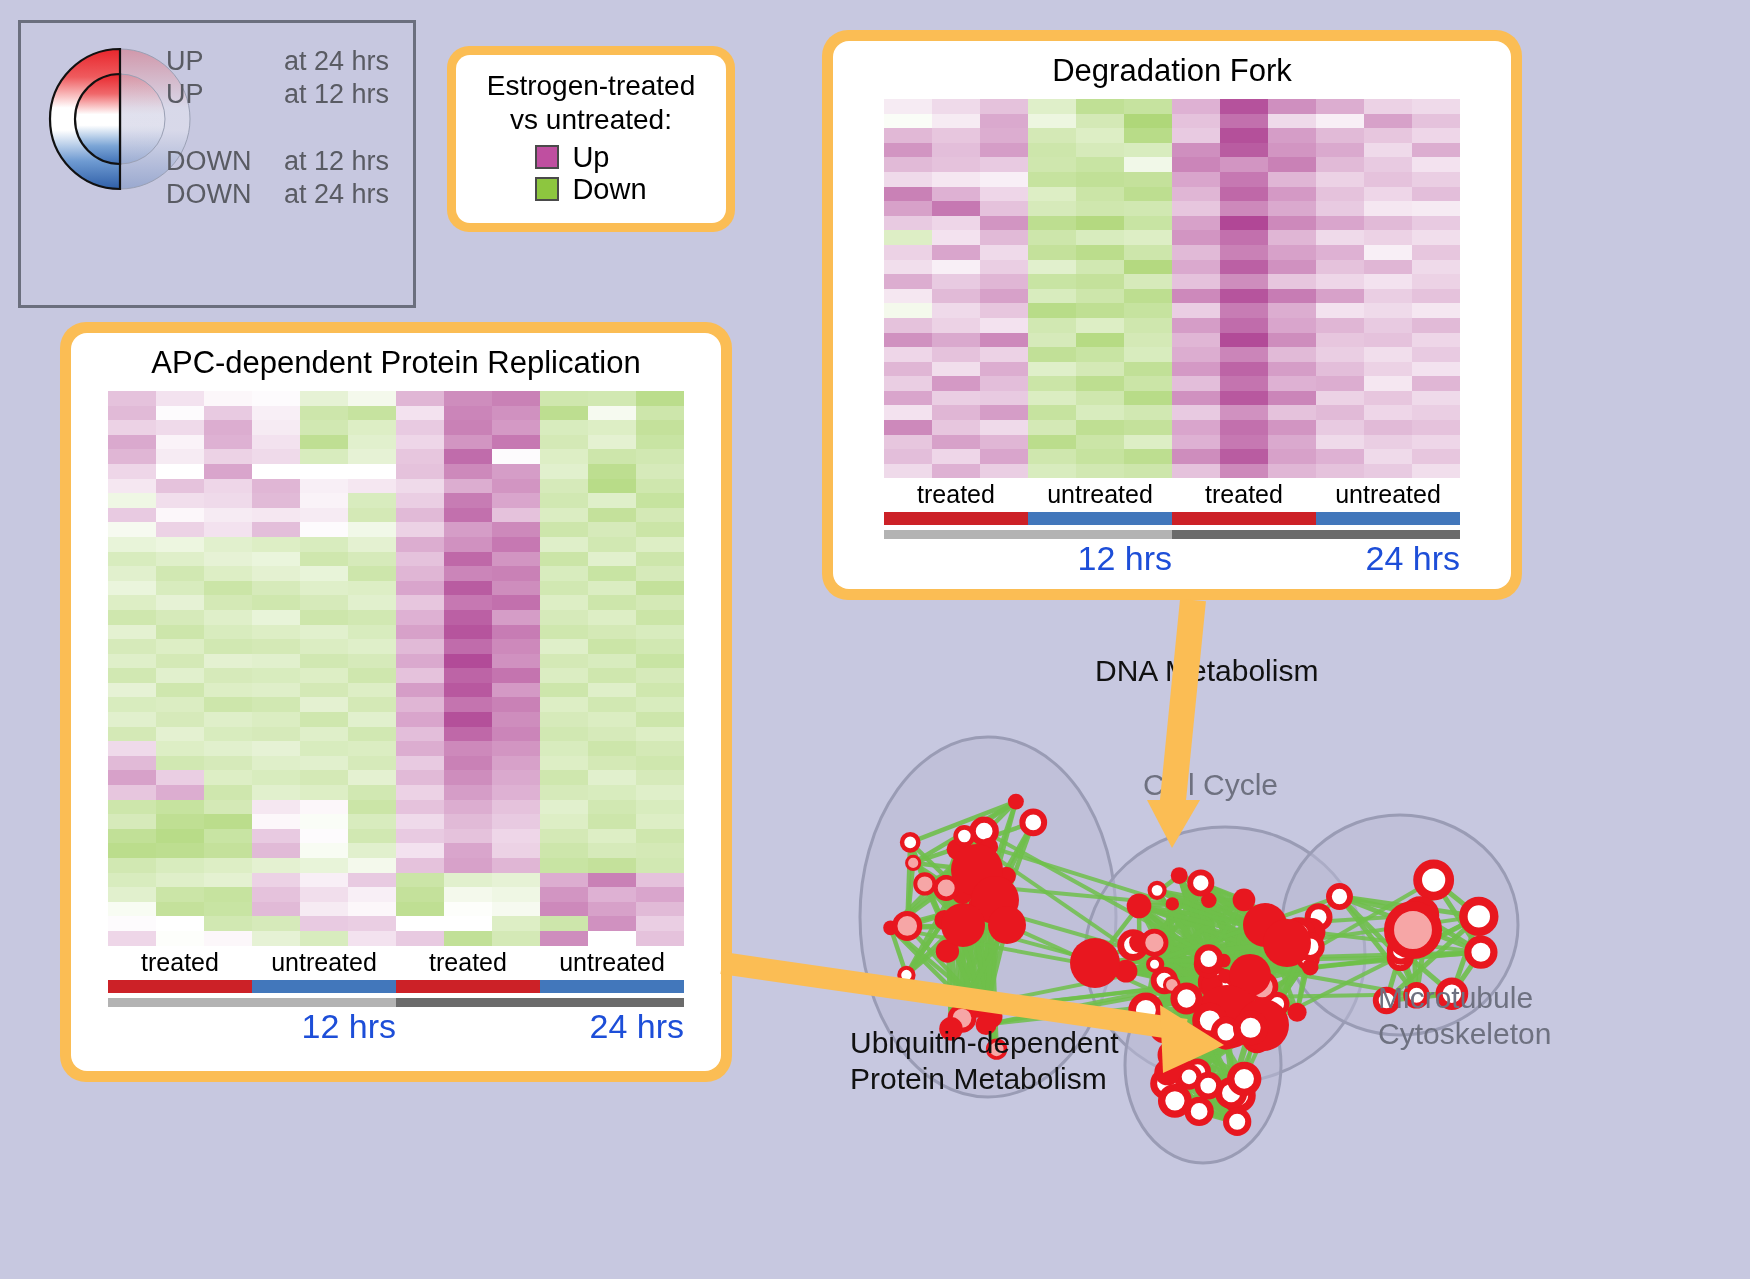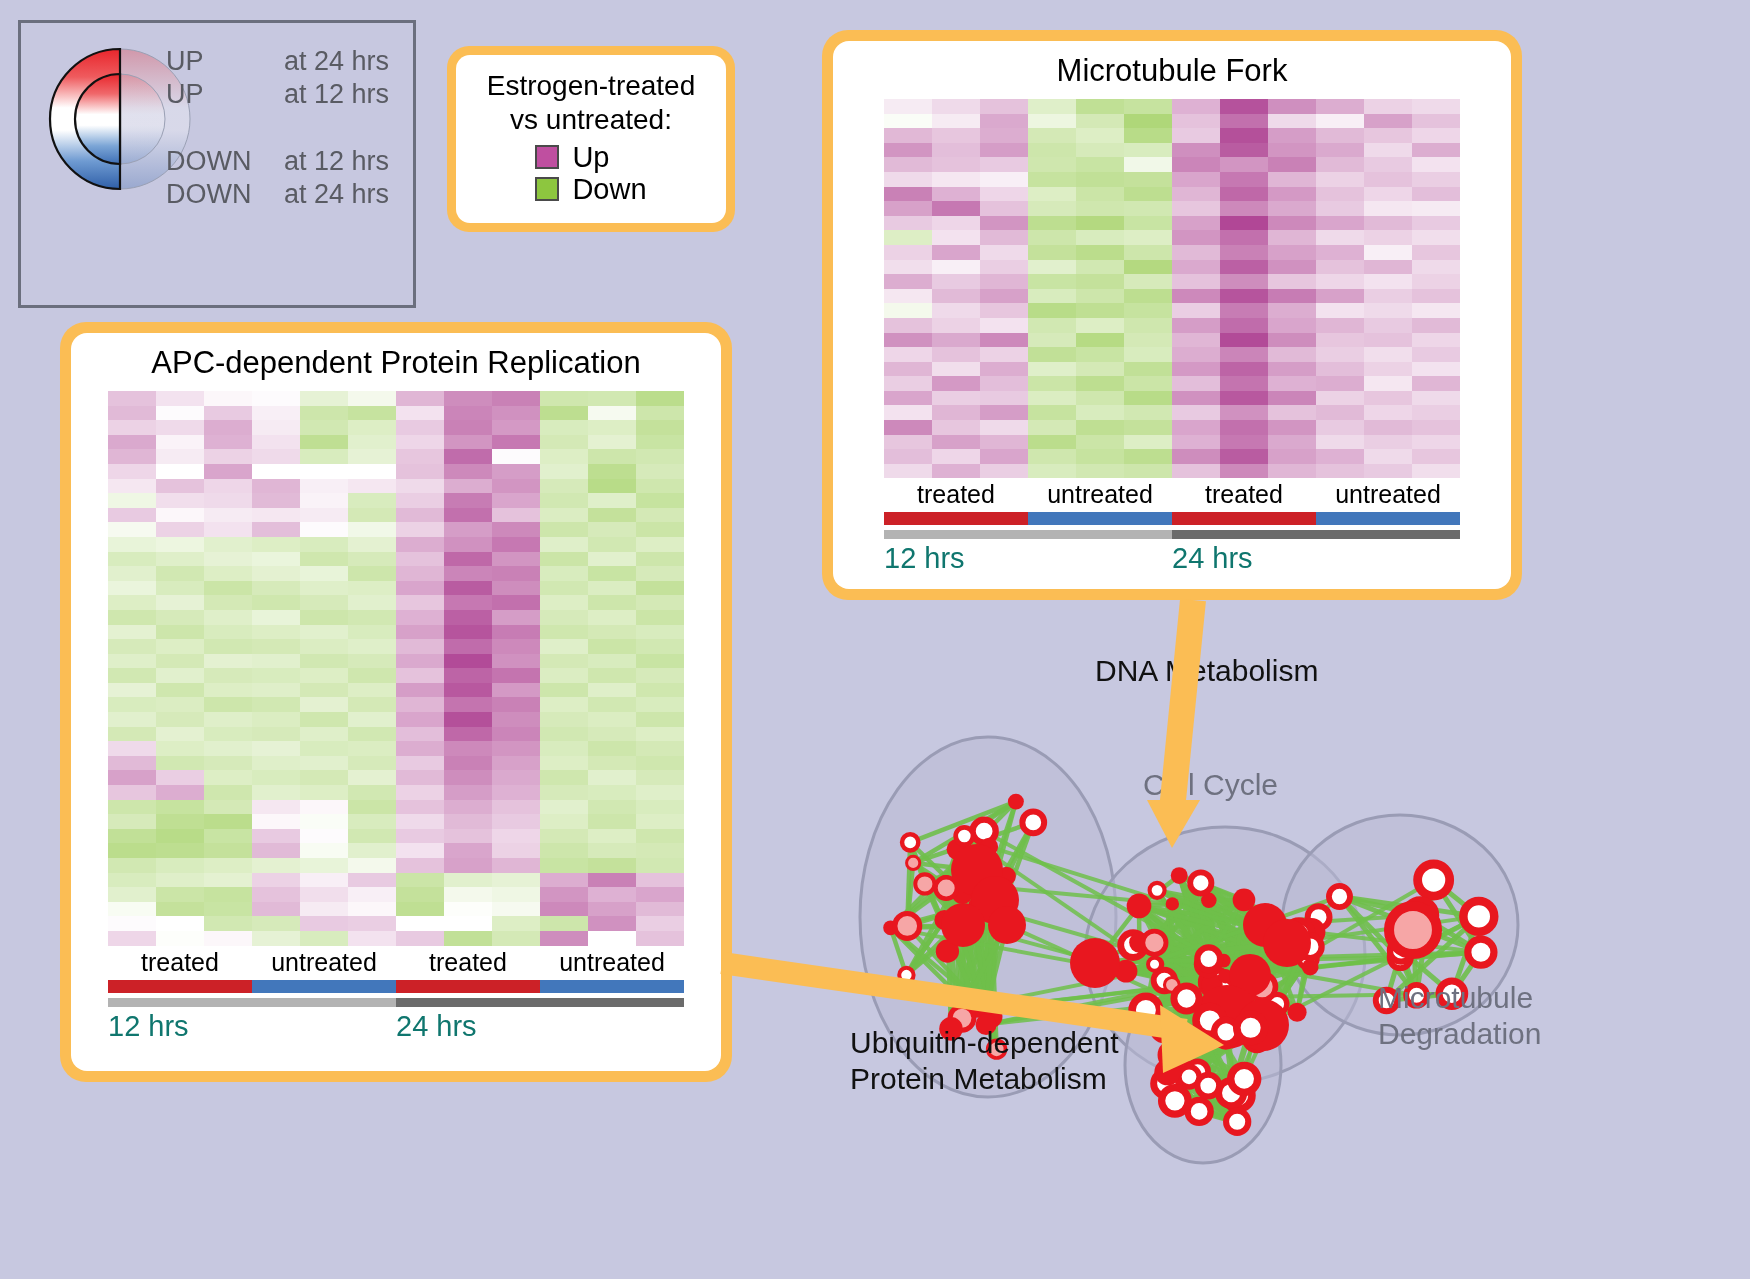--- a/index.html
+++ b/index.html
@@ -60,21 +60,21 @@
   .heatmap{display:grid;}
   .hm-cell{width:100%;height:100%;}
 
   
   .ann{display:flex;flex-direction:column;}
   .ann-labels{display:flex;}
   .ann-labels div{text-align:center;font-size:25px;color:#000;line-height:32px;}
   .cond-bar{display:flex;height:13px;margin-top:2px;}
   .time-bar{display:flex;height:9px;margin-top:5px;}
   .time-labels{display:flex;}
-  .time-labels div{text-align:left;font-size:29px;color:#0f766e;line-height:38px;}
+  .time-labels div{text-align:right;font-size:34px;color:#1d4ed8;line-height:38px;}
 
   
   #network{left:795px;top:625px;width:955px;height:654px;}
   .net-label{position:absolute;font-size:30px;line-height:36px;white-space:pre-line;}
   .net-label.dark{color:#111;}
   .net-label.gray{color:#6e7180;}
 </style>
 </head>
 <body>
 
@@ -158,21 +158,21 @@
       <div class="key-row">
         <span class="swatch" id="sw-down" style="background: rgb(141, 198, 63);"></span>
         <span class="lbl">Down</span>
       </div>
     </div>
   </div>
 </div>
 
 <div class="abs panel" id="panel-replication">
   <div class="inner">
-    <div class="panel-title">Microtubule Fork</div>
+    <div class="panel-title">Degradation Fork</div>
     <div class="heatmap" id="hm-rep" style="grid-template-columns: repeat(12, 48px); grid-auto-rows: 14.6px; width: 576px;">
         <div class="hm-cell" style="background: rgb(246, 235, 243);"></div>
         <div class="hm-cell" style="background: rgb(239, 218, 234);"></div>
         <div class="hm-cell" style="background: rgb(229, 194, 220);"></div>
         <div class="hm-cell" style="background: rgb(223, 239, 201);"></div>
         <div class="hm-cell" style="background: rgb(192, 224, 149);"></div>
         <div class="hm-cell" style="background: rgb(198, 227, 159);"></div>
         <div class="hm-cell" style="background: rgb(222, 177, 211);"></div>
         <div class="hm-cell" style="background: rgb(181, 82, 156);"></div>
         <div class="hm-cell" style="background: rgb(207, 143, 191);"></div>
@@ -1599,21 +1599,21 @@
       <circle cx="372.5991173201847" cy="447.0414508534209" r="13.284444333652242" fill="#e8171f"></circle>
       <circle cx="379.8988913459535" cy="475.82178606633113" r="13.287314893345961" fill="#ffffff" stroke="#e8171f" stroke-width="7.308023191340279"></circle>
       <circle cx="455.6308446727385" cy="402.82024965865867" r="13.848617078665932" fill="#ffffff" stroke="#e8171f" stroke-width="7.616739393266263"></circle>
       <circle cx="368.9684568839126" cy="403.9160843563935" r="11.168463707514324" fill="#ffffff" stroke="#e8171f" stroke-width="6.142655039132879"></circle>
       <circle cx="442.1830724850666" cy="496.76648351805187" r="11.100193501031116" fill="#ffffff" stroke="#e8171f" stroke-width="6.105106425567114"></circle>
     </svg>
 
   <div class="net-label dark" style="left:300px;top:28px;">DNA Metabolism</div>
   <div class="net-label gray" style="left:348px;top:142px;">Cell Cycle</div>
   <div class="net-label gray" style="left:583px;top:355px;text-align:left;">Microtubule
-Degradation</div>
+Cytoskeleton</div>
   <div class="net-label dark" style="left:55px;top:400px;">Ubiquitin-dependent
 Protein Metabolism</div>
 </div>
 
 <svg class="abs" style="left:0;top:0;pointer-events:none;" width="1750" height="1279">
 
   <g>
     <path d="M1193 600 L1172 810" stroke="#fbbd54" stroke-width="26" fill="none" stroke-linecap="butt"></path>
     <path d="M1147 800 L1200 800 L1172 848 Z" fill="#fbbd54"></path>
   </g>

